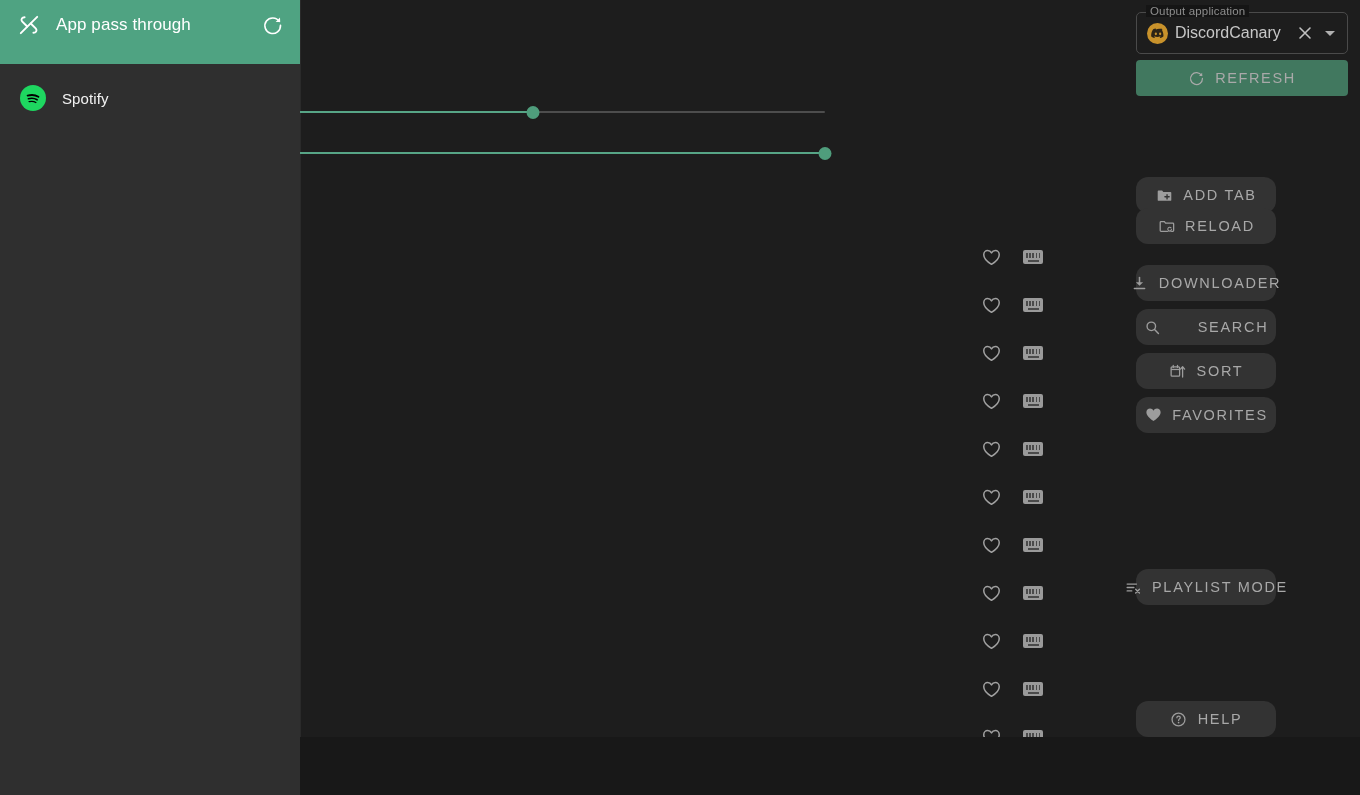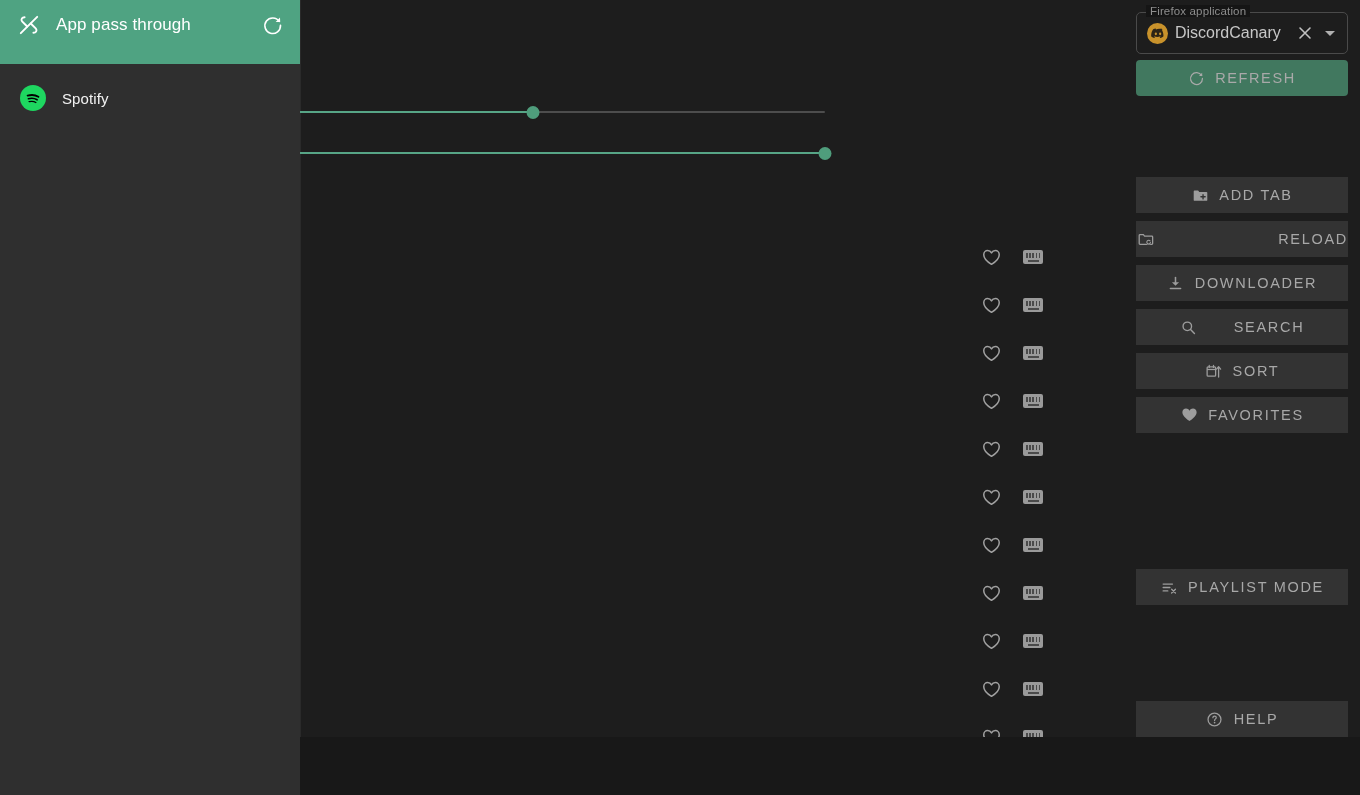--- a/index.html
+++ b/index.html
@@ -231,24 +231,24 @@
   .refresh-btn span {
     color: #a9a9a9;
     font-size: 14.5px;
     letter-spacing: 1.6px;
     text-transform: uppercase;
   }
 
   .rail-btn {
     position: absolute;
     left: 0;
-    width: 212px; height: 36px;
+    width: 140px; height: 36px;
     background: #333333;
     border: none;
-    border-radius: 0;
+    border-radius: 12px;
     display: flex;
     align-items: center;
     justify-content: center;
     gap: 10px;
     cursor: pointer;
   }
   .rail-btn span {
     color: #a8a8a8;
     font-size: 14.5px;
     letter-spacing: 1.7px;
@@ -478,21 +478,21 @@
         </span>
         <span class="kbd-btn">
           <span class="kbd-icon"></span>
         </span>
       </div>
     </div>
 
   <div class="right-rail">
 
     <div class="output-field">
-      <span class="output-legend">Firefox application</span>
+      <span class="output-legend">Output application</span>
       <span class="discord-avatar">
         <svg width="14" height="11" viewBox="0 0 24 18">
           <path d="M20.3 1.6A18 18 0 0 0 15.9.3l-.2.4a16.6 16.6 0 0 1 3.9 1.5c-3.2-1.5-7.3-1.7-11.2 0A16.6 16.6 0 0 1 8.3.7L8.1.3A18 18 0 0 0 3.7 1.6C.9 5.9-.1 10.1.4 14.3c1.8 1.3 3.6 2.1 5.3 2.6l1.1-1.8c-.6-.2-1.2-.5-1.8-.9l.4-.3c3.5 1.6 7.3 1.6 10.8 0l.4.3c-.6.4-1.2.7-1.8.9l1.1 1.8c1.7-.5 3.5-1.3 5.3-2.6.6-4.9-1-9.1-2.9-12.7zM8.3 11.8c-1 0-1.9-1-1.9-2.2S7.2 7.4 8.3 7.4s1.9 1 1.9 2.2-.8 2.2-1.9 2.2zm7.4 0c-1 0-1.9-1-1.9-2.2s.8-2.2 1.9-2.2 1.9 1 1.9 2.2-.8 2.2-1.9 2.2z" fill="#2c2416"></path>
         </svg>
       </span>
       <span class="output-value">DiscordCanary</span>
       <span class="icon-btn-sm">
         <svg width="14" height="14" viewBox="0 0 14 14">
           <path d="M2 2 L12 12 M12 2 L2 12" stroke="#c0c0c0" stroke-width="1.6" stroke-linecap="round"></path>
         </svg>
@@ -515,21 +515,21 @@
     <button class="rail-btn" style="top:177px;left:0;">
       <span class="ico">
         <svg width="17" height="17" viewBox="0 0 20 20">
           <path d="M2 5.2a1 1 0 0 1 1-1h4.2l1.4 1.7H17a1 1 0 0 1 1 1v8.4a1 1 0 0 1-1 1H3a1 1 0 0 1-1-1z" fill="#9d9d9d"></path>
           <path d="M13 9v5 M10.5 11.5h5" stroke="#333333" stroke-width="1.6" stroke-linecap="round"></path>
         </svg>
       </span>
       <span>Add tab</span>
     </button>
 
-    <button class="rail-btn" style="top:221px;left:0;justify-content:space-between;">
+    <button class="rail-btn" style="top:208px;left:0;">
       <span class="ico">
         <svg width="17" height="17" viewBox="0 0 20 20">
           <path d="M2.6 5.3a1 1 0 0 1 1-1h3.9l1.4 1.7h8.5a1 1 0 0 1 1 1v7.7a1 1 0 0 1-1 1H3.6a1 1 0 0 1-1-1z" fill="none" stroke="#9d9d9d" stroke-width="1.5"></path>
           <circle cx="13.6" cy="13" r="3.1" fill="#333333"></circle>
           <path d="M15.4 11.6a2.2 2.2 0 1 0 .5 1.9" stroke="#9d9d9d" stroke-width="1.3" fill="none" stroke-linecap="round"></path>
         </svg>
       </span>
       <span>Reload</span>
     </button>
 

